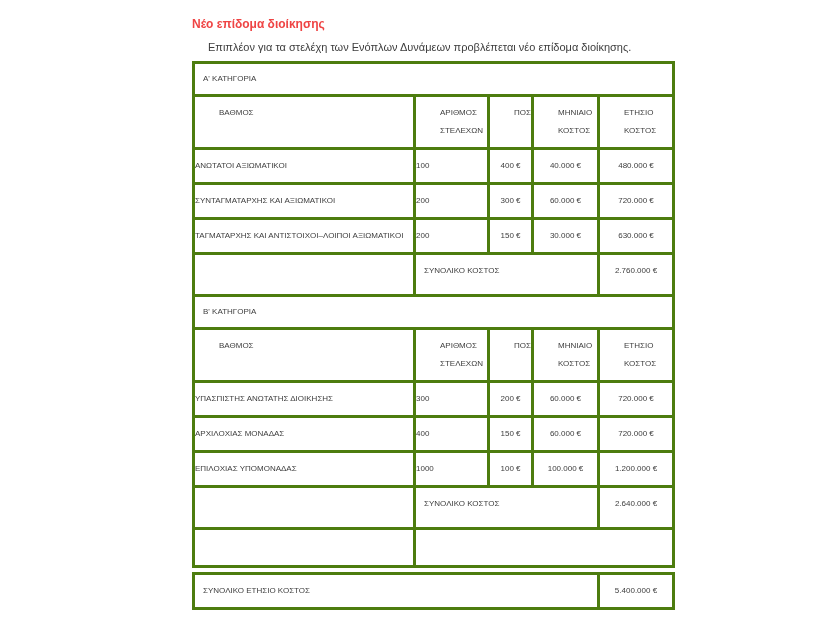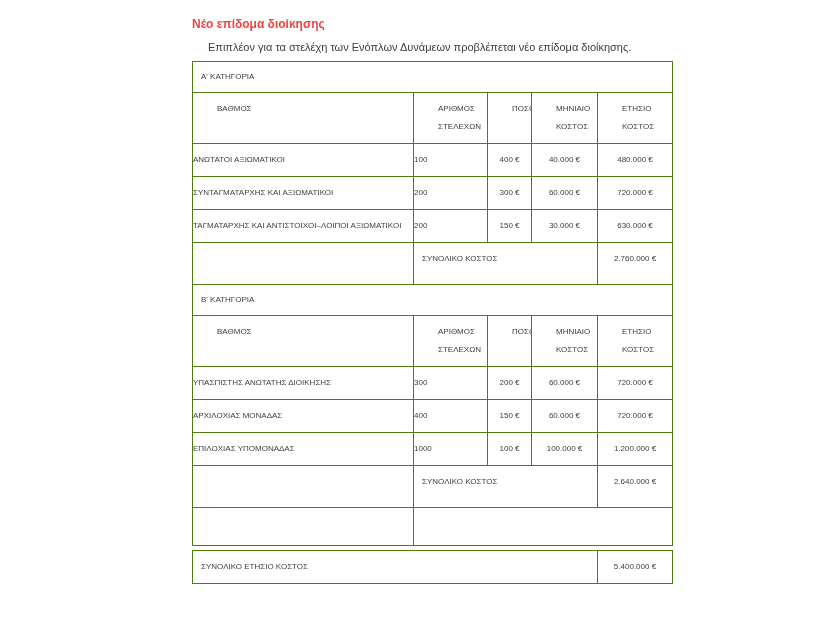--- a/index.html
+++ b/index.html
@@ -32,21 +32,21 @@
     color: #3d3d3d;
   }
   table.tbl {
     border-collapse: collapse;
     table-layout: fixed;
     width: 480px;
   }
   table.main { margin-top: 9px; }
   table.grand { margin-top: 4px; }
   .tbl td {
-    border: 1px solid #4d7c0f;
+    border: 3px solid #4d7c0f;
     font-size: 8px;
     line-height: 18px;
     padding: 6px 8px;
     vertical-align: top;
     color: #3d3d3d;
     overflow: hidden;
     box-sizing: border-box;
   }
   tr.head-row td { padding: 7px 24px; margin-left: 11px; }
   tr.data-row td { padding: 7px 0; }

